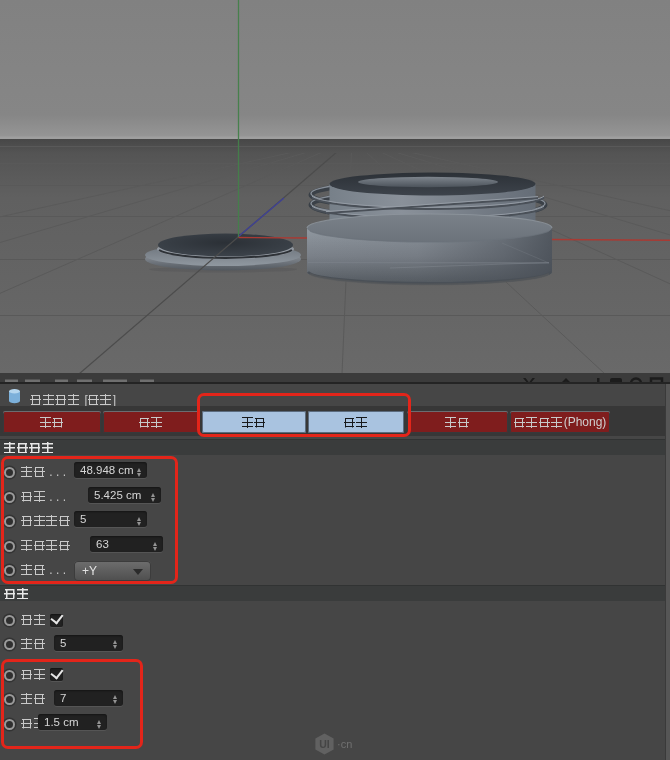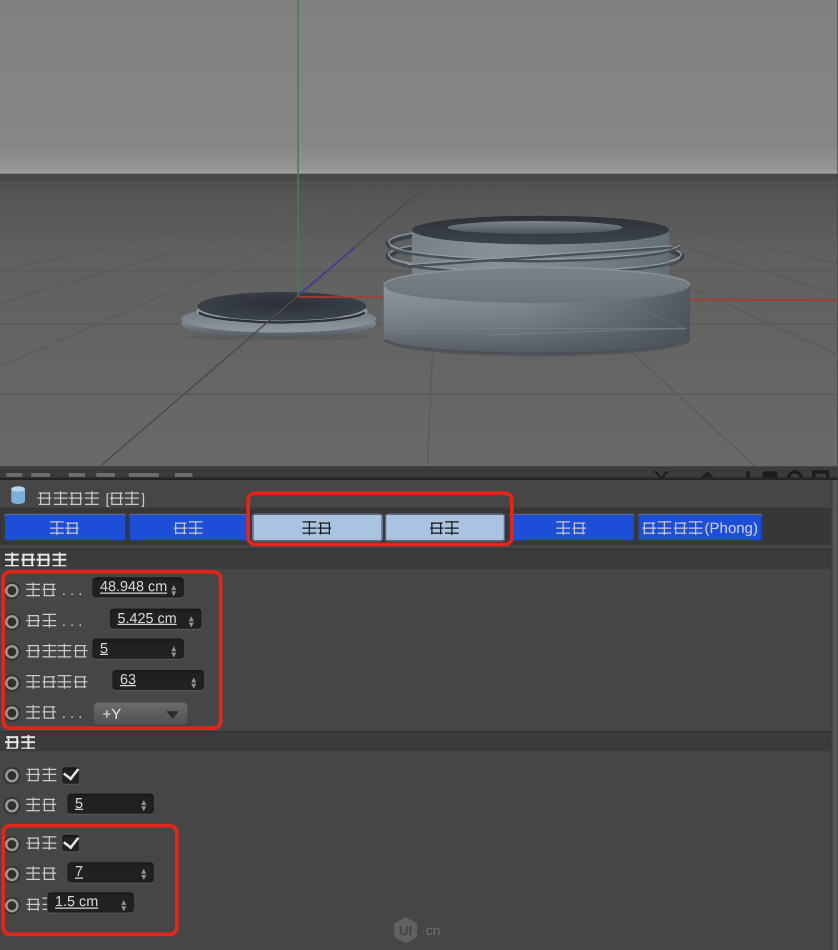--- a/index.html
+++ b/index.html
@@ -35,30 +35,30 @@
  linear-gradient(#e8e8e8,#e8e8e8) 0px 5px/11px 1.5px no-repeat,
  linear-gradient(#e8e8e8,#e8e8e8) 0px 9.5px/11px 1.5px no-repeat,
  linear-gradient(#e8e8e8,#e8e8e8) 5px 0px/1.5px 11px no-repeat;}
 .w2{background:
  linear-gradient(#e8e8e8,#e8e8e8) 1px 1px/9px 1.5px no-repeat,
  linear-gradient(#e8e8e8,#e8e8e8) 0px 5px/11px 1.5px no-repeat,
  linear-gradient(#e8e8e8,#e8e8e8) 1px 9.5px/9px 1.5px no-repeat,
  linear-gradient(#e8e8e8,#e8e8e8) 1.5px 1px/1.5px 9.5px no-repeat,
  linear-gradient(#e8e8e8,#e8e8e8) 8.5px 1px/1.5px 9.5px no-repeat;}
 .tabband{position:absolute;left:0;top:22px;width:670px;height:30px;background:#373737;}
-.tab{position:absolute;top:27px;height:22px;background:#1d4ed8;border-radius:2px;
+.tab{position:absolute;top:27px;height:22px;background:#7f1d1d;border-radius:2px;
  box-shadow:inset 0 1px 0 #6b6d71, inset 0 0 0 1px #37393b;
  display:flex;align-items:center;justify-content:center;}
 .tab.act{background:#a9c3e0;box-shadow:inset 0 0 0 1px #5b6b7e;}
 .sech{position:absolute;left:0;width:666px;height:16px;background:#3a3c3c;
  border-top:1px solid #313333;display:flex;align-items:center;padding-left:4px;box-sizing:border-box;}
 .radio{position:absolute;width:7px;height:7px;border-radius:50%;border:2.5px solid #9a9a9a;background:#2f2f2f;box-shadow:0 0 0 1.5px #333;}
 .field{position:absolute;height:16px;background:#212121;border-radius:3px;
  box-shadow:inset 0 1px 2px #151515, 0 1px 0 #555;color:#d6d6d6;font-size:11.5px;
- display:flex;align-items:center;padding-left:6px;box-sizing:border-box;text-decoration:underline;}
+ display:flex;align-items:center;padding-left:6px;box-sizing:border-box;}
 .spin{position:absolute;right:4px;top:3px;width:7px;height:14px;}
 .spin:before{content:"";position:absolute;left:1px;top:2.5px;border-left:2.75px solid transparent;border-right:2.75px solid transparent;border-bottom:4.5px solid #939393;}
 .spin:after{content:"";position:absolute;left:1px;bottom:2.5px;border-left:2.75px solid transparent;border-right:2.75px solid transparent;border-top:4.5px solid #939393;}
 .lab{position:absolute;color:#c8c8c8;font-size:12px;white-space:nowrap;}
 .chk{position:absolute;width:13px;height:13px;background:#222;border-radius:2px;box-shadow:inset 0 1px 2px #111, 0 1px 0 #555;}
 .chk:after{content:"";position:absolute;left:2.5px;top:-1.5px;width:5.5px;height:9px;border-right:2.6px solid #e6e6e6;border-bottom:2.6px solid #e6e6e6;transform:rotate(38deg);}
 .redbox{position:absolute;border:3px solid #e3251a;border-radius:7px;z-index:50;}
 .drop{position:absolute;height:20px;border-radius:4px;background:linear-gradient(#6e6e6e,#4e4e4e);
  box-shadow:inset 0 0 0 1px #3c3c3c;color:#e2e2e2;font-size:12px;display:flex;align-items:center;padding-left:8px;box-sizing:border-box;}
 .drop:after{content:"";position:absolute;right:8px;top:8px;border-left:5px solid transparent;border-right:5px solid transparent;border-top:6px solid #2b2b2b;}

